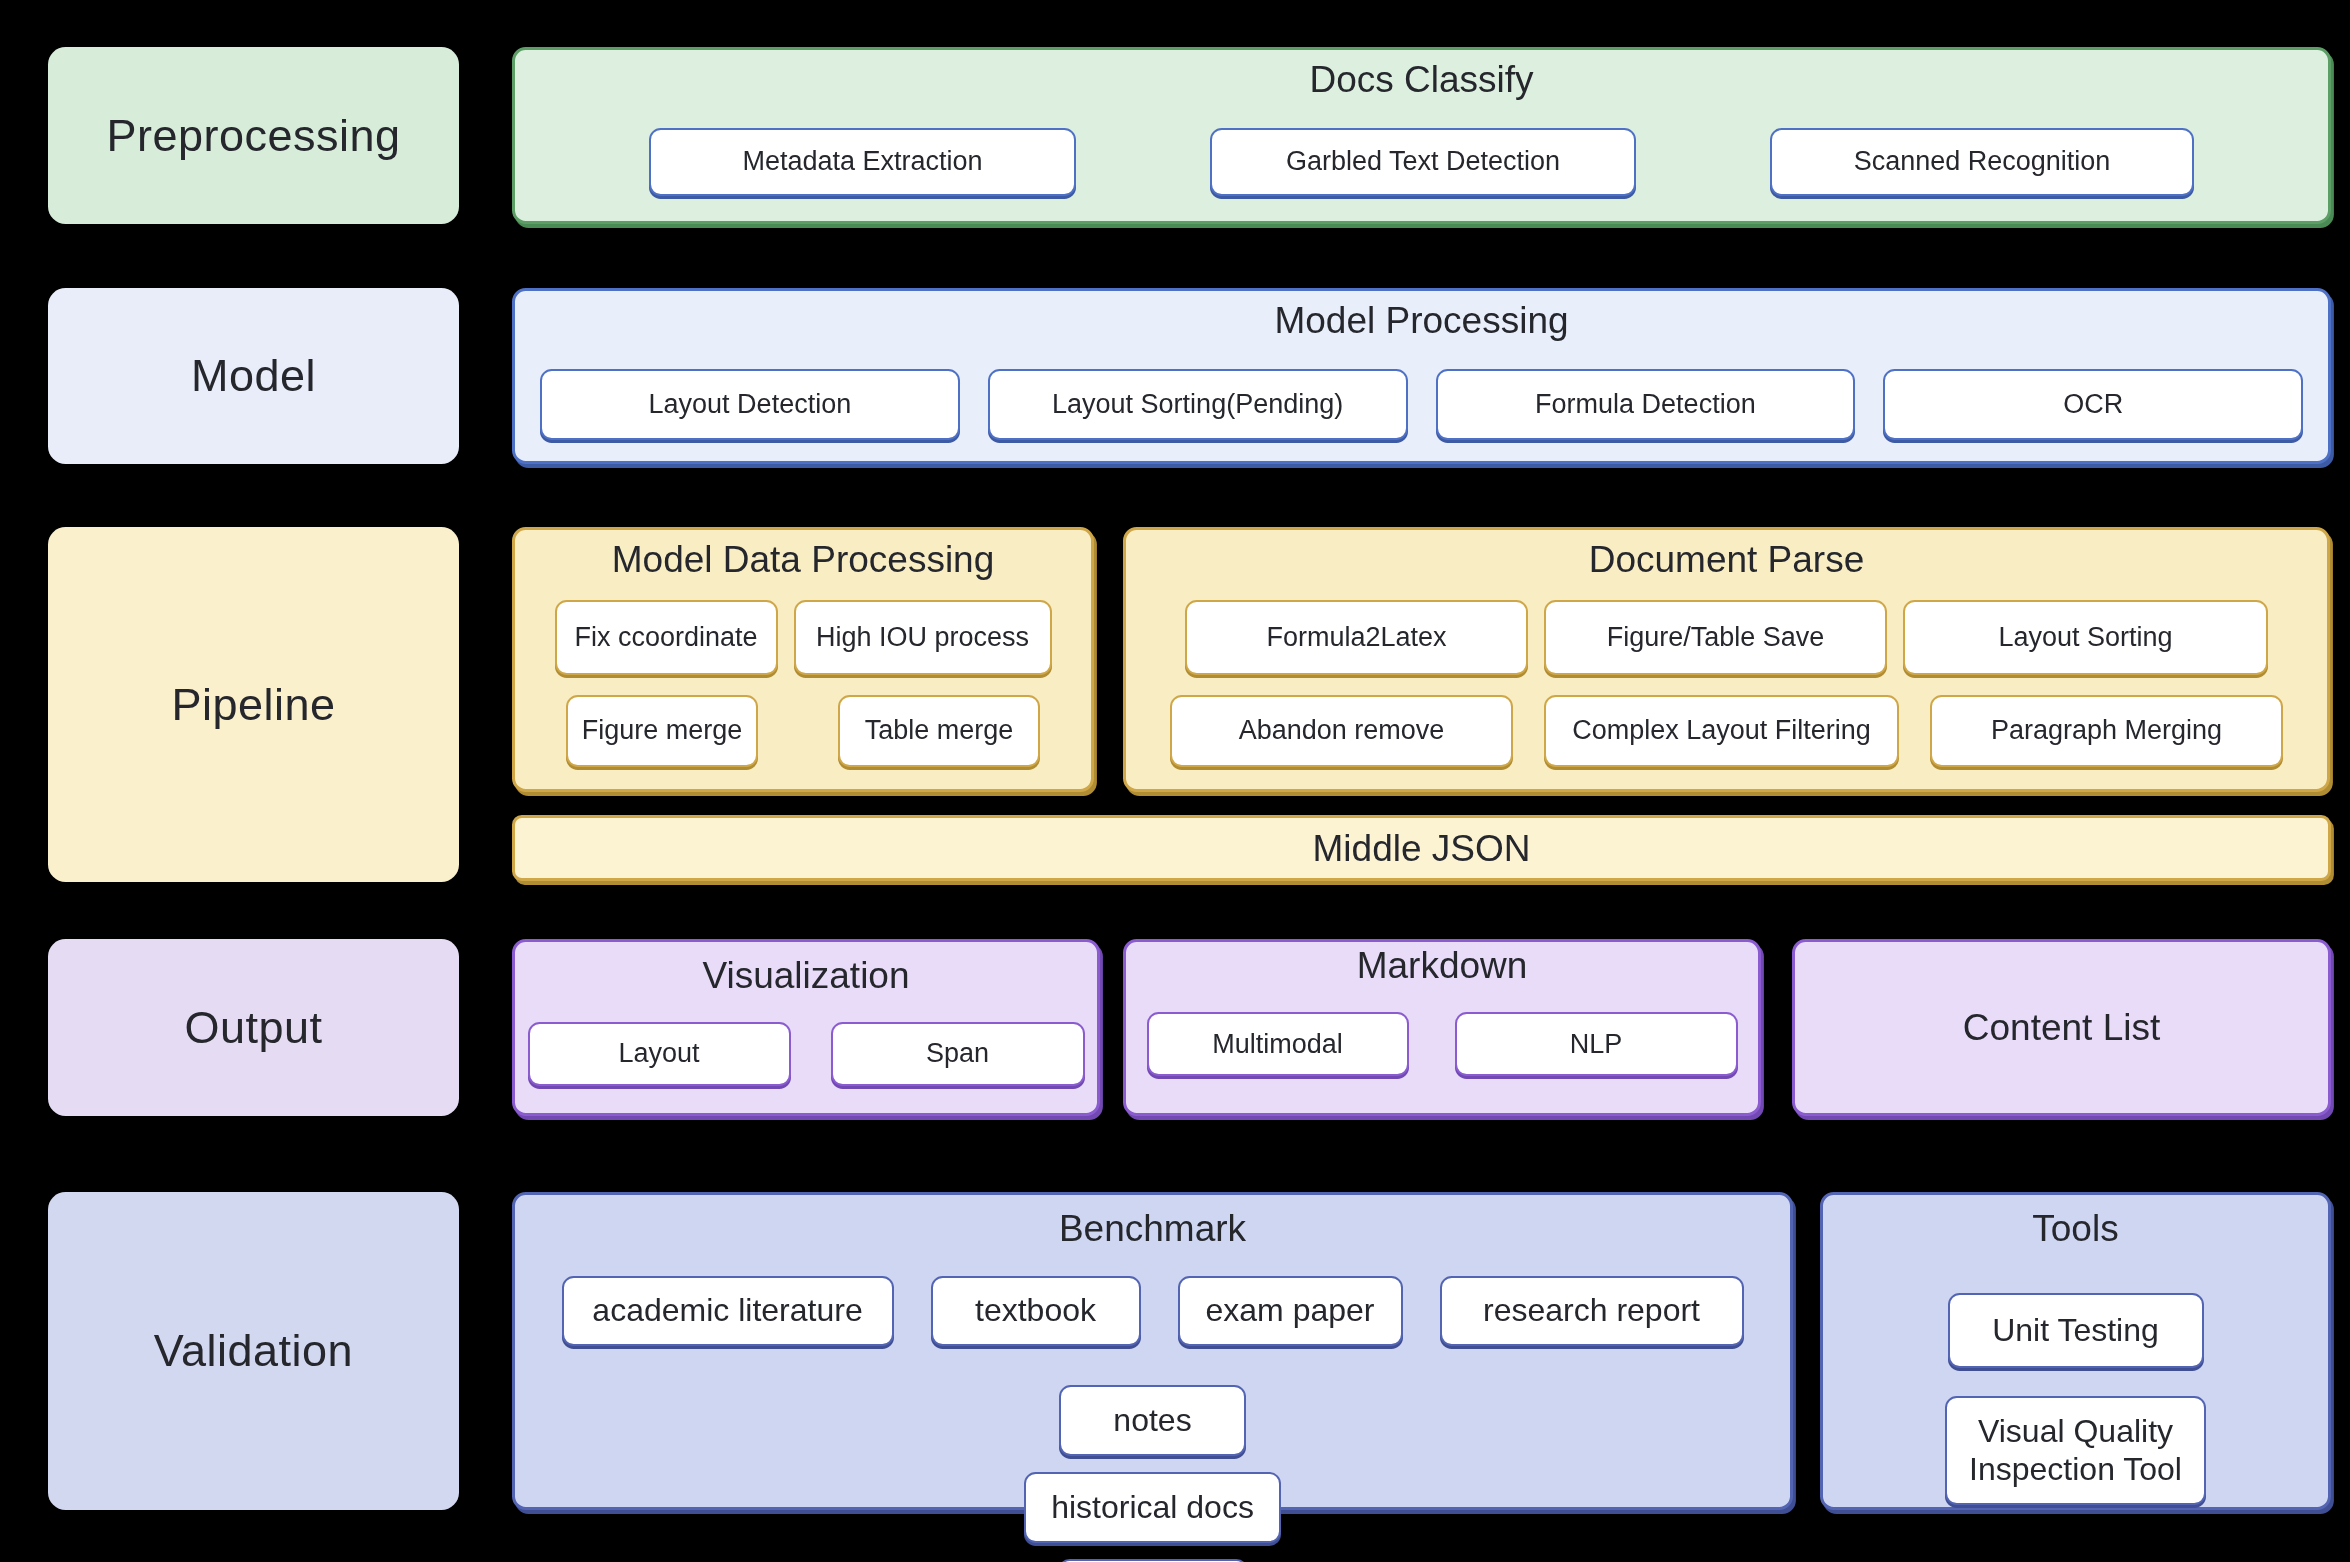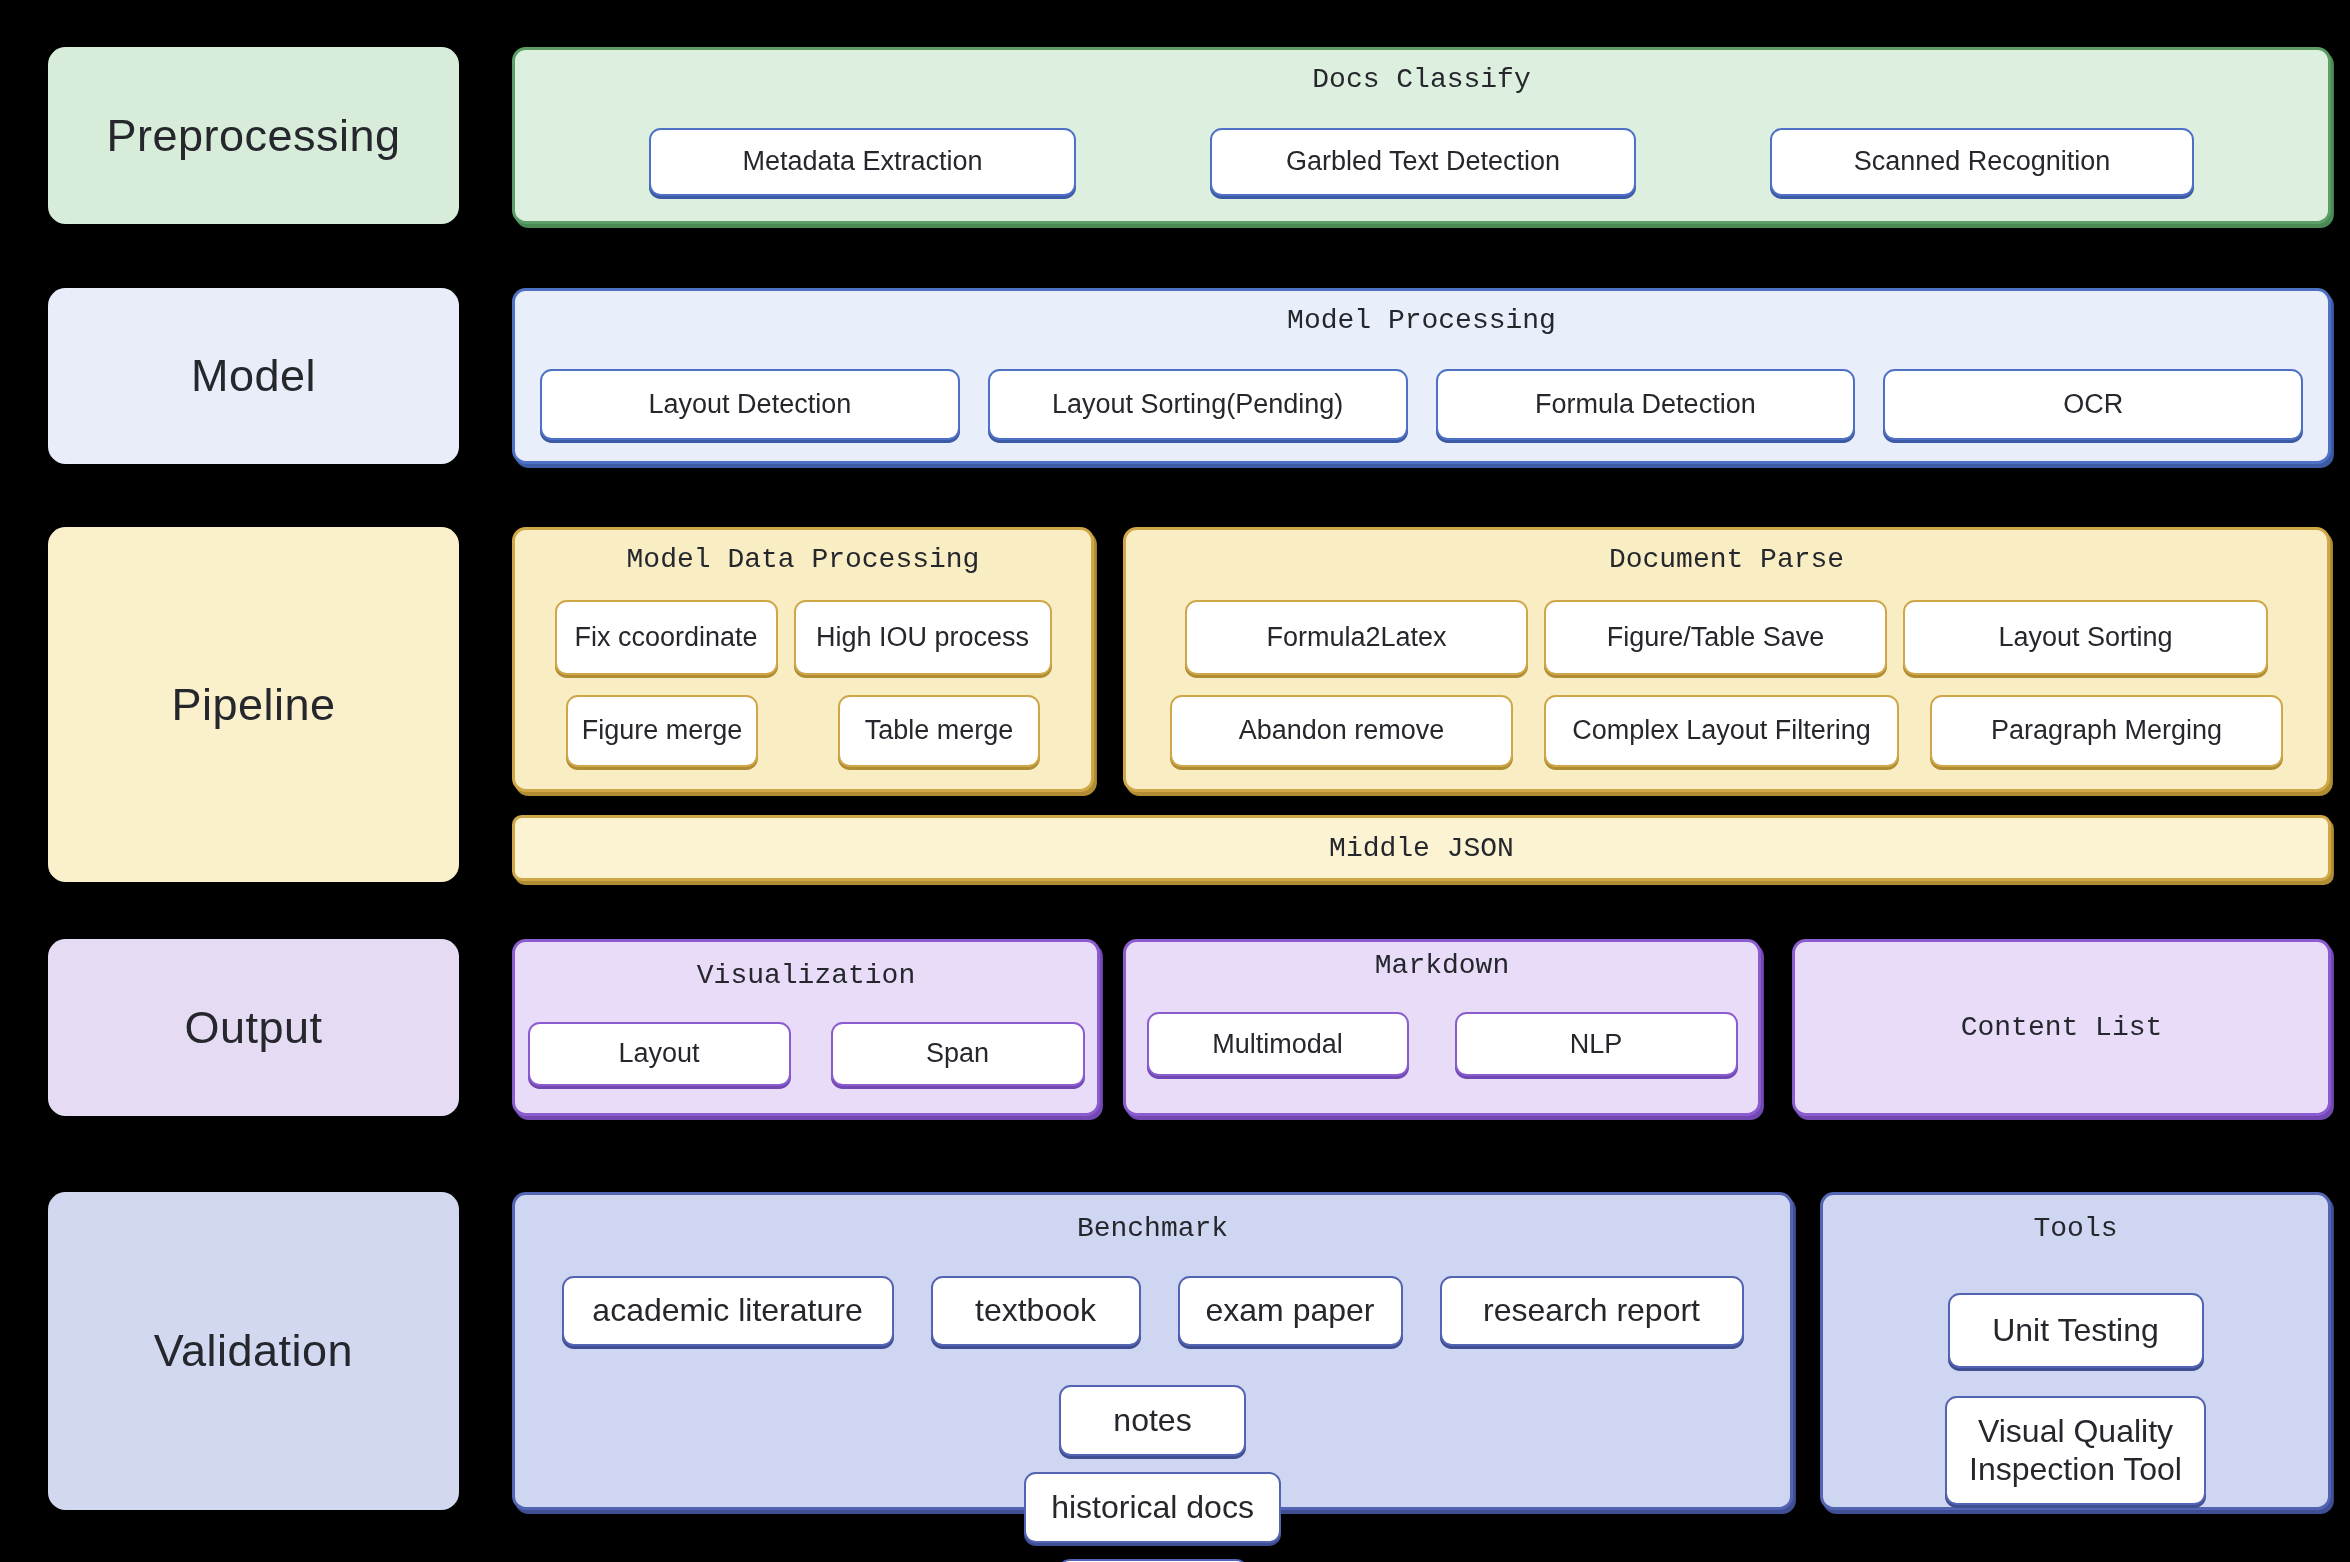--- a/index.html
+++ b/index.html
@@ -23,21 +23,21 @@
     position:absolute;box-sizing:border-box;border-radius:13.7px;border:3.9px solid;
     display:flex;flex-direction:column;align-items:center;
   }
   .container.green {background:var(--green-fill,#ddf0df);border-color:var(--green-border,#5d9e67);box-shadow:2.9px 3.9px 0 #4a8a55;}
   .container.blue  {background:var(--blue-fill,#e9eefb);border-color:var(--blue-border,#4f71c5);box-shadow:2.9px 3.9px 0 #3d5aa4;}
   .container.yellow{background:var(--yellow-fill,#f9edc4);border-color:var(--yellow-border,#cfa748);box-shadow:2.9px 3.9px 0 #b08c33;}
   .container.purple{background:var(--purple-fill,#e8dcf9);border-color:var(--purple-border,#8a5cd0);box-shadow:2.9px 3.9px 0 #7248b2;}
   .container.navy  {background:var(--navy-fill,#ced6f2);border-color:var(--navy-border,#5264b2);box-shadow:2.9px 3.9px 0 #404f94;}
   .container.mj{background:var(--middle-json-fill,#fcf3d3);justify-content:center;border-radius:9.8px;}
   .container.centered{justify-content:center;}
-  .title{font-size:28px;font-weight:400;line-height:35px;margin:11.7px 0 0;text-align:center;font-family:Liberation Mono, monospace;}
+  .title{font-size:37px;font-weight:400;line-height:35px;margin:11.7px 0 0;text-align:center;}
   .centered .title,.mj .title{margin:0;}
   
   .chiprow{display:flex;align-items:center;justify-content:center;width:100%;box-sizing:border-box;}
   .chiprow.evenly{justify-content:space-evenly;}
   .chip{
     background:var(--chip-fill,#fff);border:2.9px solid;border-radius:11.7px;box-sizing:border-box;
     display:flex;align-items:center;justify-content:center;
     font-size:27px;text-align:center;line-height:1.2;flex:none;
   }
   .green .chip,.blue .chip{border-color:var(--blue-border,#4f71c5);box-shadow:0 2.9px 0 #3d5aa4;}

